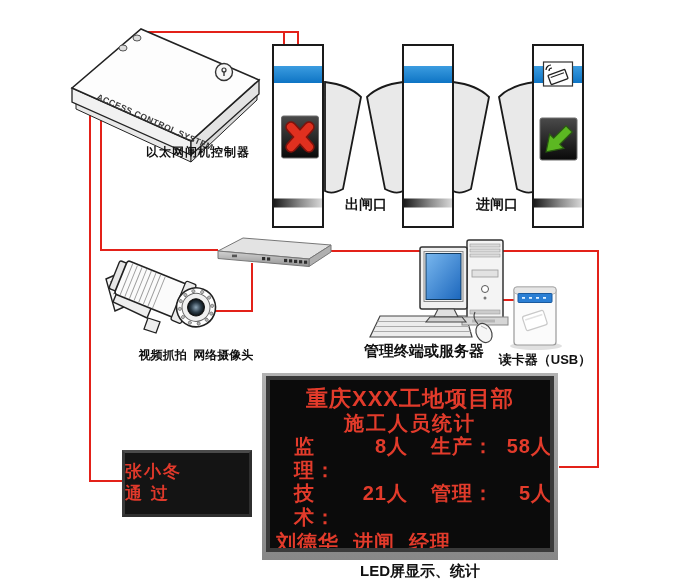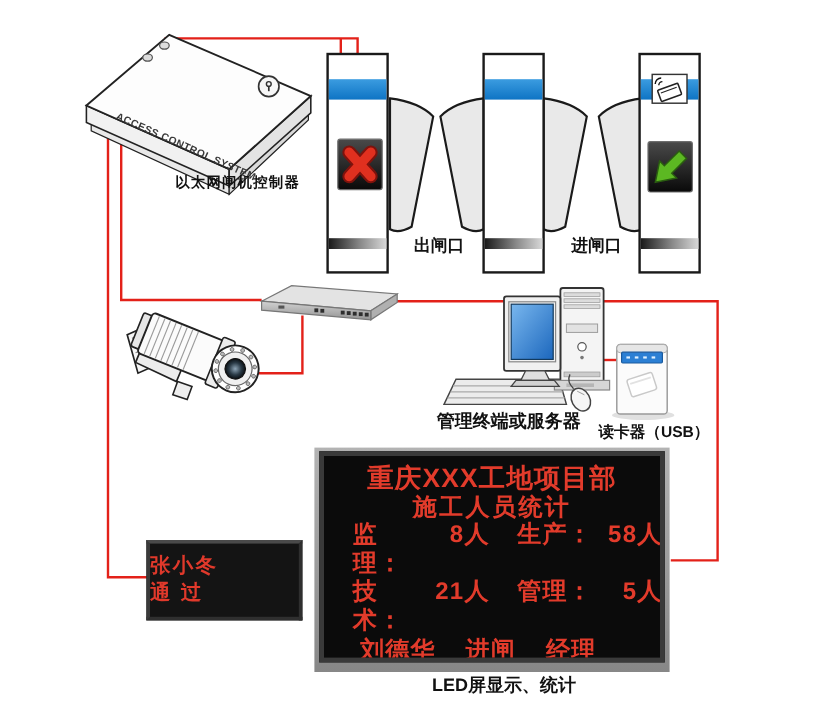--- a/index.html
+++ b/index.html
@@ -26,21 +26,21 @@
   .big-led{position:absolute;left:262px;top:373px;width:296px;height:187px;box-sizing:border-box;
     background:linear-gradient(#b3b3b3,#878787);padding:3px 4px 8px 4px;}
   .big-led .screen{box-sizing:border-box;width:100%;height:100%;background:#0b0b0b;
     border:4px solid #3a3a3a;color:#e23b2b;font-weight:bold;overflow:hidden;
     display:flex;flex-direction:column;padding-top:6px;}
   .led-title{text-align:center;font-size:22px;letter-spacing:1px;line-height:1.15;}
   .led-sub{text-align:center;font-size:20px;letter-spacing:2px;line-height:1.2;}
   .led-stats{display:grid;grid-template-columns:62px 52px 86px 58px;padding-left:24px;
     font-size:20px;line-height:1.18;letter-spacing:1px;}
   .led-stats .val{text-align:right;}
-  .led-event{padding-left:30px;font-size:20px;letter-spacing:1px;line-height:1.2;display:flex;gap:25px;}
+  .led-event{padding-left:6px;font-size:20px;letter-spacing:1px;line-height:1.2;display:flex;gap:14px;}
 </style>
 </head>
 <body>
 
 <div id="stage">
 
 <svg id="art" width="700" height="588" viewBox="0 0 700 588">
   <defs>
     <linearGradient id="screenBlue" x1="0" y1="0" x2="1" y2="1">
       <stop offset="0" stop-color="#79b7ee"></stop>
@@ -241,20 +241,21 @@
       <g transform="translate(558.5,139.5) rotate(135) scale(1.25)">
         <polygon points="14,0 2,-8 2,-3.5 -12,-3.5 -12,3.5 2,3.5 2,8" fill="#5cb822" stroke="#2a5d10" stroke-width="1"></polygon>
       </g>
     </g>
   </g>
 </svg>
 
 <div class="lbl lbl-controller">以太网闸机控制器</div>
 <div class="lbl lbl-exit">出闸口</div>
 <div class="lbl lbl-entry">进闸口</div>
+<div class="lbl lbl-camera">视频抓拍  网络摄像头</div>
 <div class="lbl lbl-server">管理终端或服务器</div>
 <div class="lbl lbl-reader">读卡器（USB）</div>
 
 <div class="mini-led">
   <div class="row">张小冬</div>
   <div class="row">通 过</div>
 </div>
 
 <div class="big-led">
   <div class="screen">

